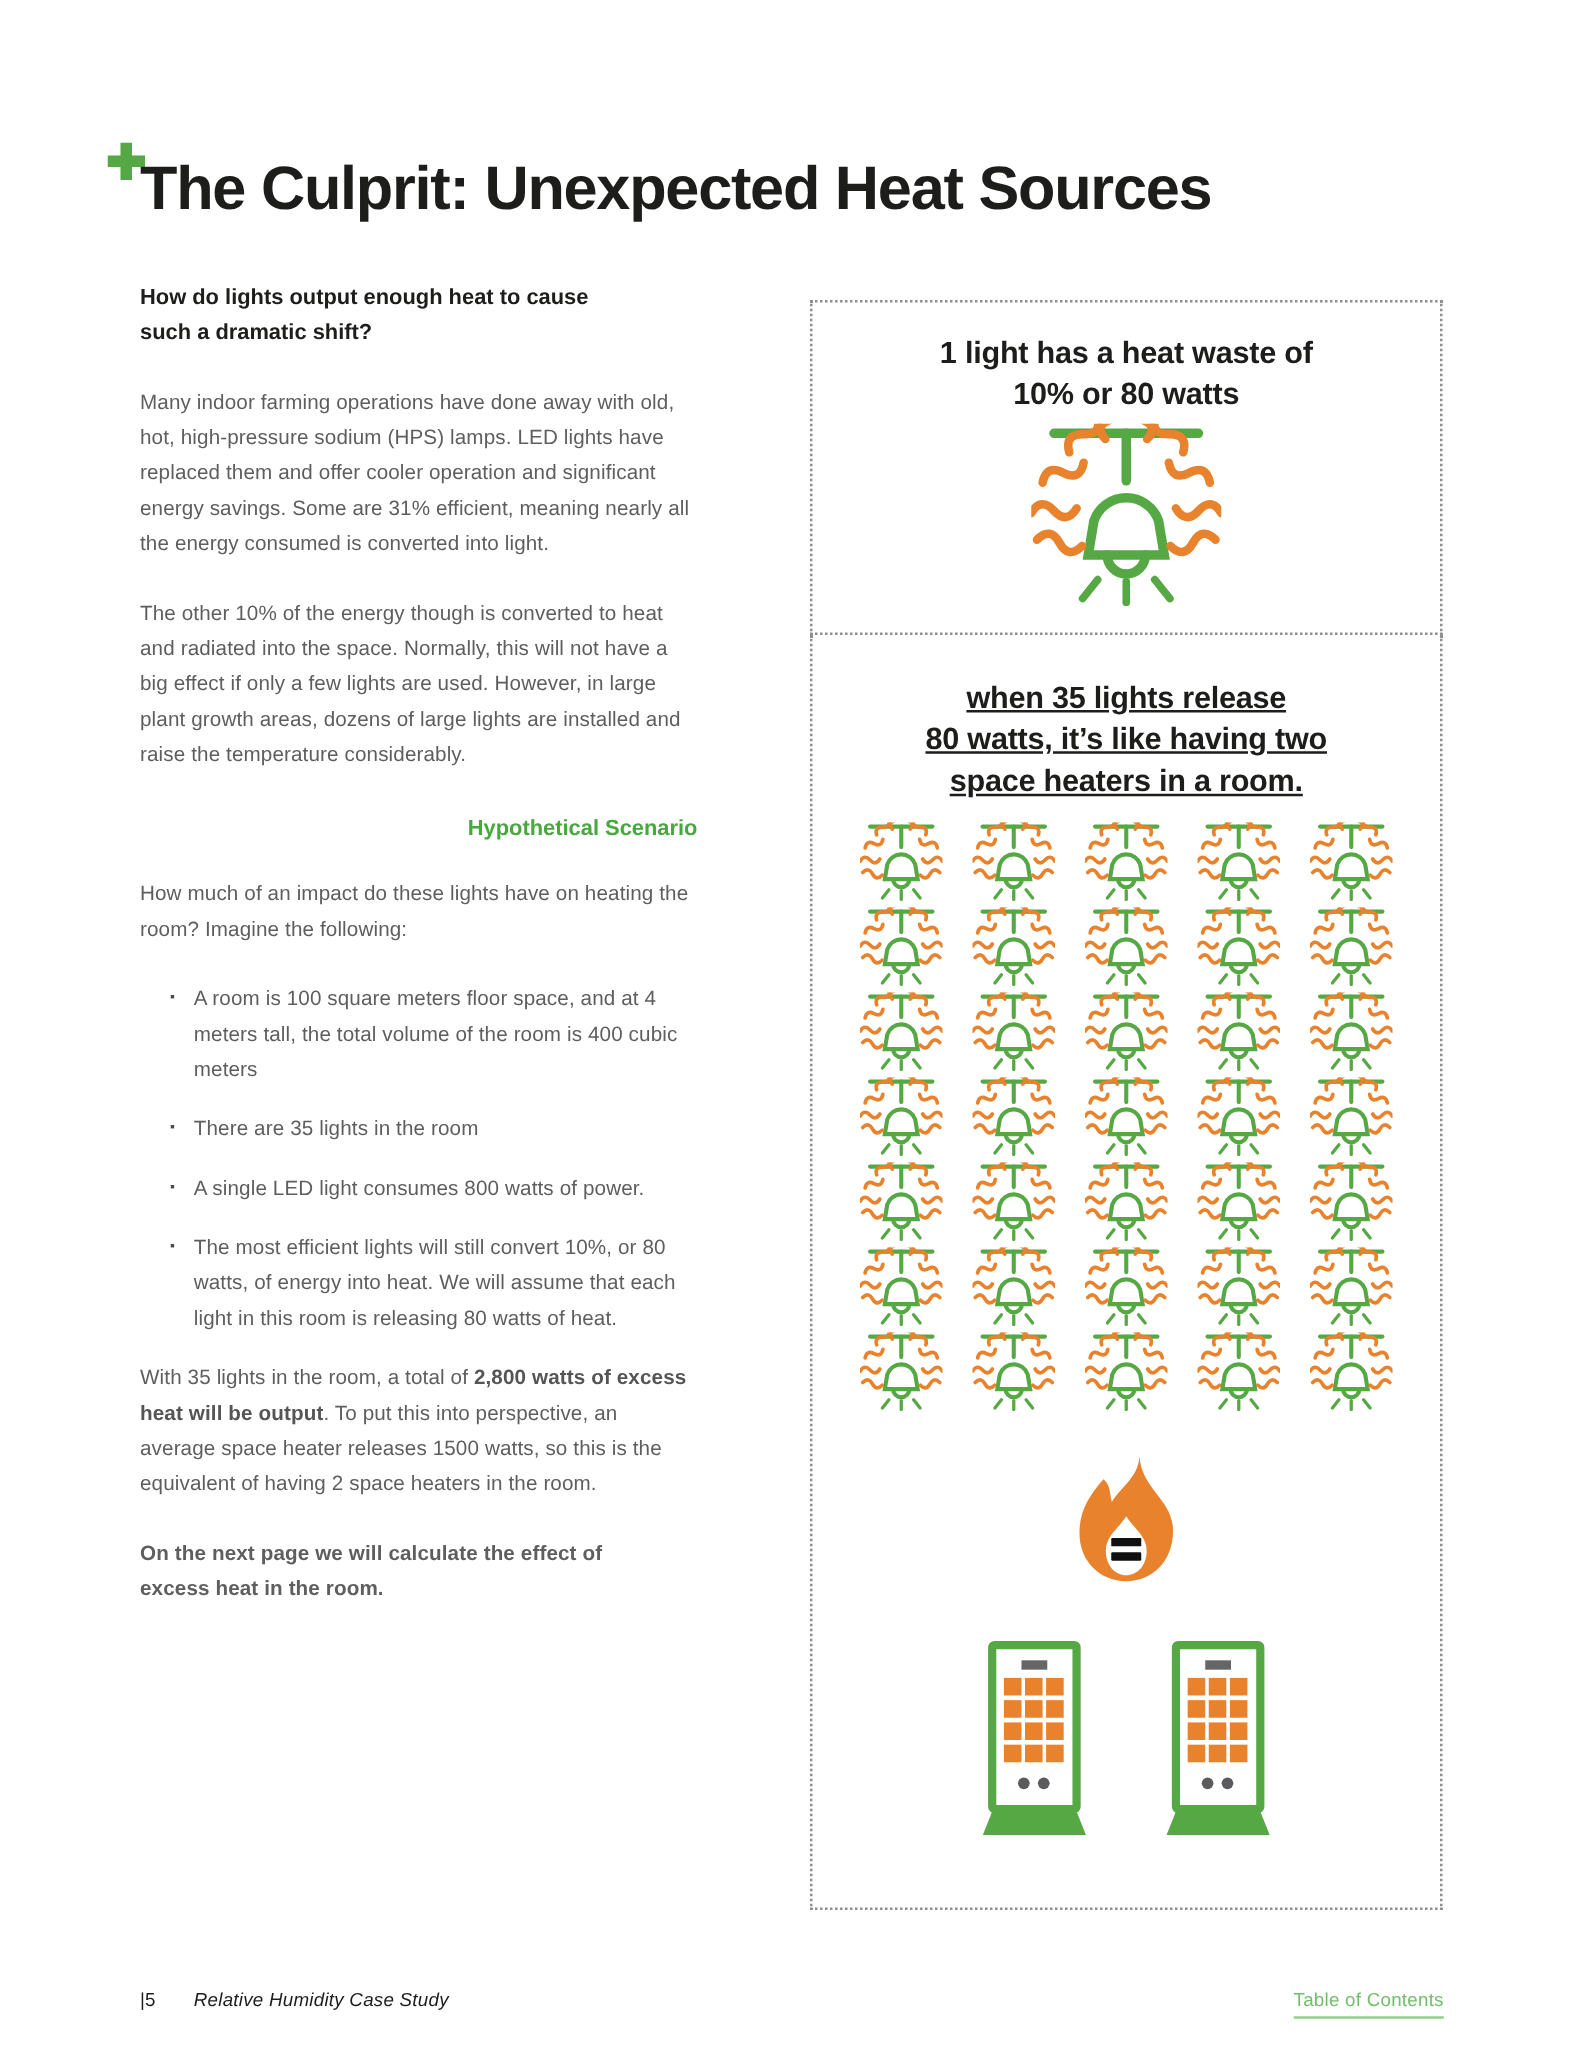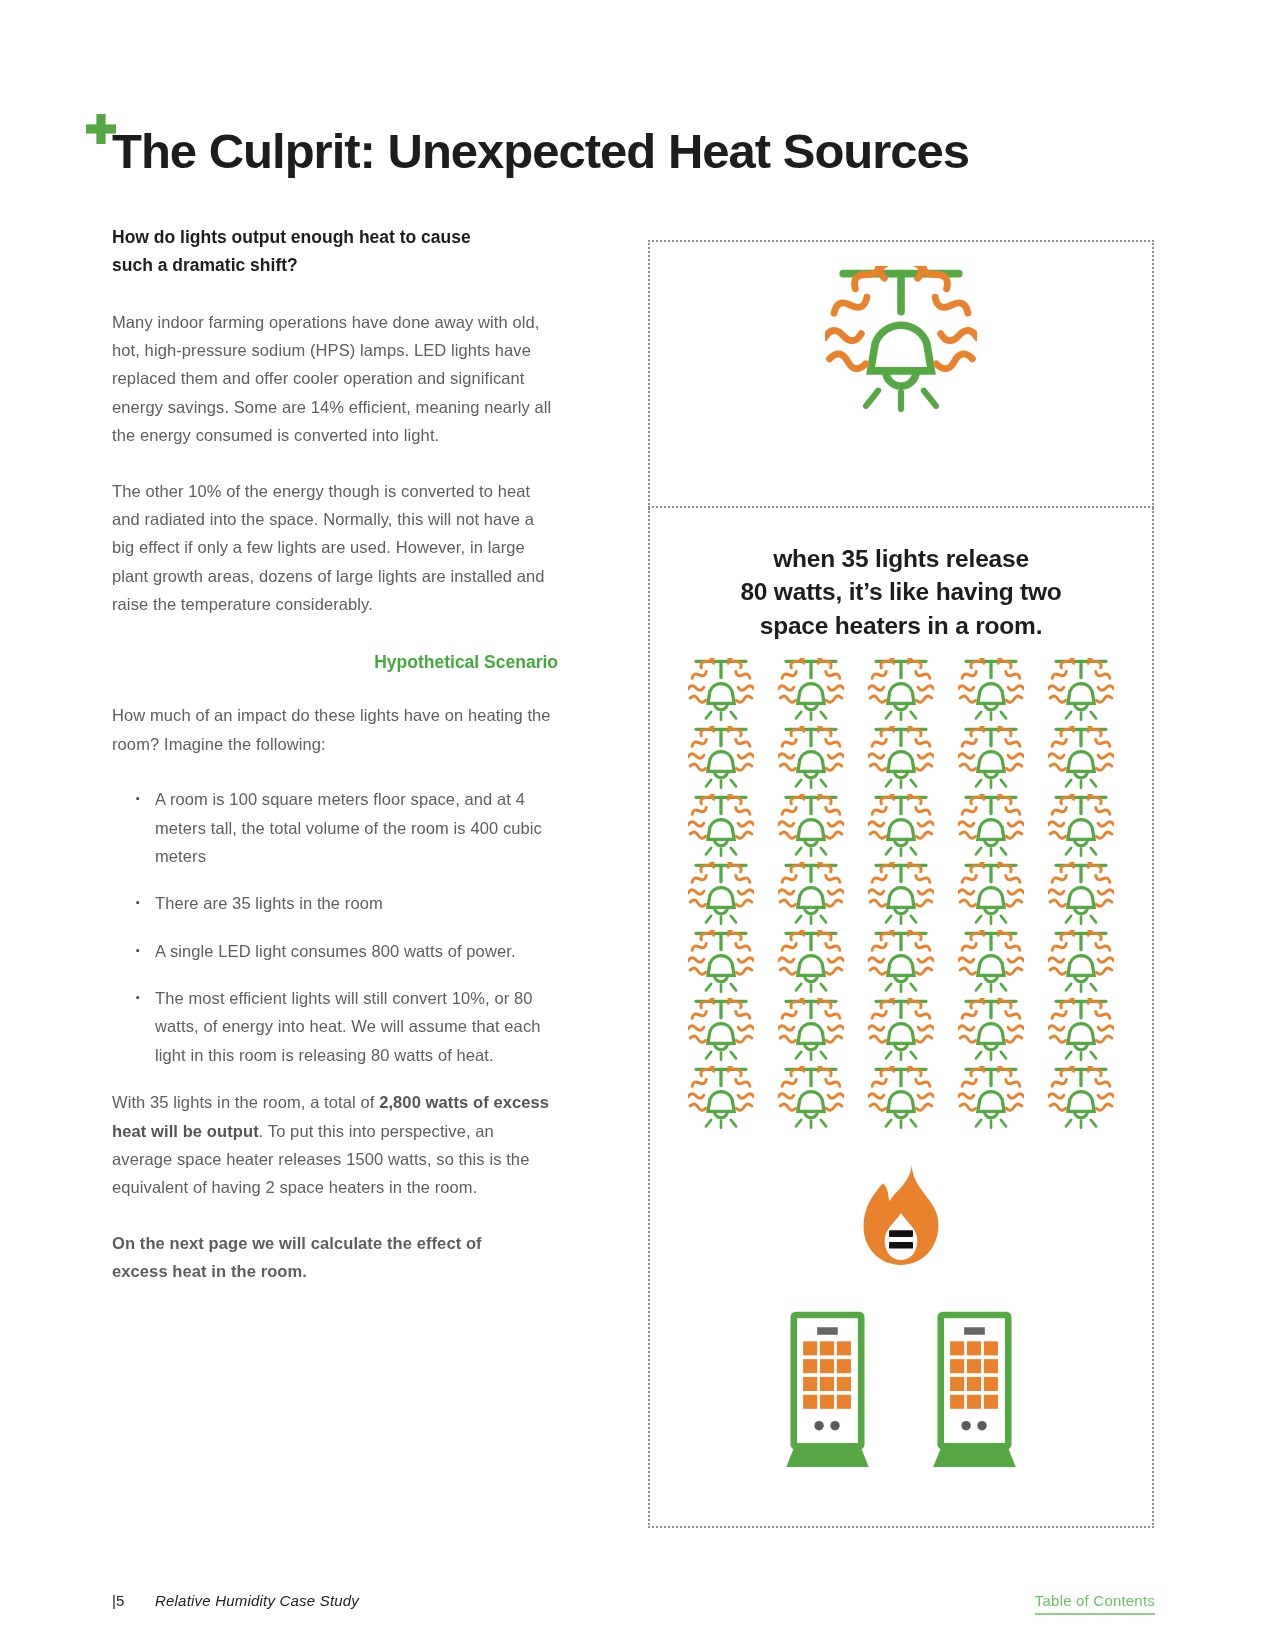--- a/index.html
+++ b/index.html
@@ -45,21 +45,21 @@
   .infographic{position:absolute; left:648px; top:240px; width:506px;}
   .box{box-sizing:border-box; border:2px dotted var(--dotted-border); text-align:center;}
   .box h3{
     margin:0; font-size:24.5px; font-weight:bold; color:var(--heading-text);
     line-height:1.36; white-space:pre-line; letter-spacing:-.2px;
   }
   .box1{height:268px; padding-top:24px;}
   .box1 h3{margin-bottom:6px;}
   .lamp-lg{width:152px; height:146px;}
   .box2{height:1020px; border-top:none; padding-top:34px;}
-  .box2 h3{margin-bottom:16px;}
+  .box2 h3{margin-bottom:16px;text-decoration:underline;}
   .lamp-grid{display:grid; grid-template-columns:repeat(5,90px); justify-content:center; row-gap:5px;}
   .lamp-sm{width:66px; height:63px; justify-self:center;}
   .lamp-green{stroke:var(--green); fill:none; stroke-width:5; stroke-linecap:round;}
   .lamp-ray{stroke:var(--green); fill:none; stroke-width:4; stroke-linecap:round;}
   .lamp-wave{stroke:var(--orange); fill:none; stroke-width:4.5; stroke-linecap:round;}
   .flame-wrap{margin-top:34px;}
   .flame-icon{width:96px; height:104px;}
   .flame-body{fill:var(--orange);}
   .flame-inner{fill:#ffffff;}
   .equals-bar{fill:#101010;}
@@ -114,21 +114,21 @@
     <svg class="plus-icon" viewBox="0 0 26 26">
       <rect class="plus-rect" x="9" y="0" width="8" height="26"></rect>
       <rect class="plus-rect" x="0" y="9" width="26" height="8"></rect>
     </svg>
     <h1 class="page-title">The Culprit: Unexpected Heat Sources</h1>
   </header>
 
   <section class="left-col">
     <h2 class="q-heading">How do lights output enough heat to cause
 such a dramatic shift?</h2>
-    <p>Many indoor farming operations have done away with old, hot, high-pressure sodium (HPS) lamps. LED lights have replaced them and offer cooler operation and significant energy savings. Some are 14% efficient, meaning nearly all the energy consumed is converted into light.</p>
+    <p>Many indoor farming operations have done away with old, hot, high-pressure sodium (HPS) lamps. LED lights have replaced them and offer cooler operation and significant energy savings. Some are 31% efficient, meaning nearly all the energy consumed is converted into light.</p>
     <p>The other 10% of the energy though is converted to heat and radiated into the space. Normally, this will not have a big effect if only a few lights are used. However, in large plant growth areas, dozens of large lights are installed and raise the temperature considerably.</p>
     <h3 class="scenario-heading">Hypothetical Scenario</h3>
     <p>How much of an impact do these lights have on heating the room?  Imagine the following:</p>
     <ul class="bullets" id="bullet-list">
         <li>
           <span class="marker">▪</span>
           <span>A room is 100 square meters floor space, and at 4 meters tall, the total volume of the room is 400 cubic meters</span>
         </li>
         <li>
           <span class="marker">▪</span>
@@ -143,20 +143,22 @@
           <span>The most efficient lights will still convert 10%, or 80 watts, of energy into heat. We will assume that each light in this room is releasing 80 watts of heat.</span>
         </li>
       </ul>
     <p class="conclusion"><span>With 35 lights in the room, a total of </span><strong>2,800 watts of excess heat will be output</strong><span>. To put this into perspective, an average space heater releases 1500 watts, so this is the equivalent of having 2 space heaters in the room.</span></p>
     <p class="next-note">On the next page we will calculate the effect of
 excess heat in the room.</p>
   </section>
 
   <aside class="infographic">
     <div class="box box1">
+      <h3>1 light has a heat waste of
+10% or 80 watts</h3>
       <svg class="lamp-lg" viewBox="0 0 100 96">
         <use href="#lamp-symbol"></use>
       </svg>
     </div>
 
     <div class="box box2">
       <h3>when 35 lights release
 80 watts, it’s like having two
 space heaters in a room.</h3>
       <div class="lamp-grid" id="lamp-grid">

